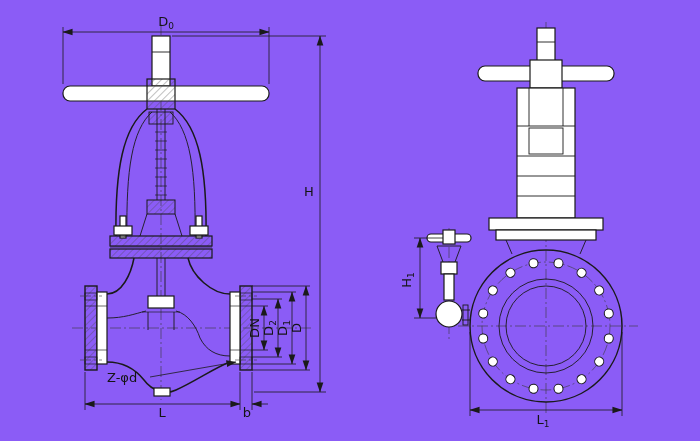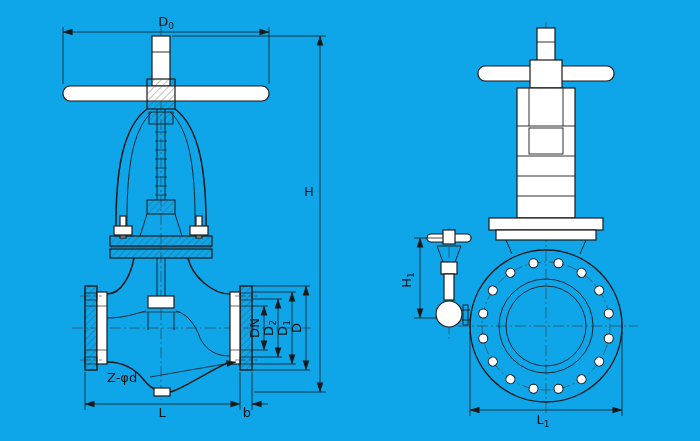--- a/index.html
+++ b/index.html
@@ -1,16 +1,16 @@
 <!DOCTYPE html>
 <html><head>
 <meta charset="utf-8">
 <style>
   html,body{margin:0;padding:0;background:#ffffff;}
-  .stage{width:700px;height:441px;background:#0ea5e9;overflow:hidden;position:relative;
+  .stage{width:700px;height:441px;background:#8b5cf6;overflow:hidden;position:relative;
          font-family:"DejaVu Sans",sans-serif;}
   svg{display:block;}
   text{fill:#141414;font-family:"DejaVu Sans",sans-serif;font-size:13px;}
   .sub{font-size:9px;}
   .outline{stroke:#1a1a1a;stroke-width:1.5;fill:none;}
   .part{stroke:#1a1a1a;stroke-width:1.2;fill:#ffffff;}
   .detail{stroke:#1a1a1a;stroke-width:0.9;fill:none;}
   .thin{stroke:#1a1a1a;stroke-width:0.65;fill:none;}
   .dim{stroke:#1a1a1a;stroke-width:0.8;fill:none;}
   .center{stroke:#3a3a3a;stroke-width:0.6;fill:none;stroke-dasharray:11 3 2 3;}

